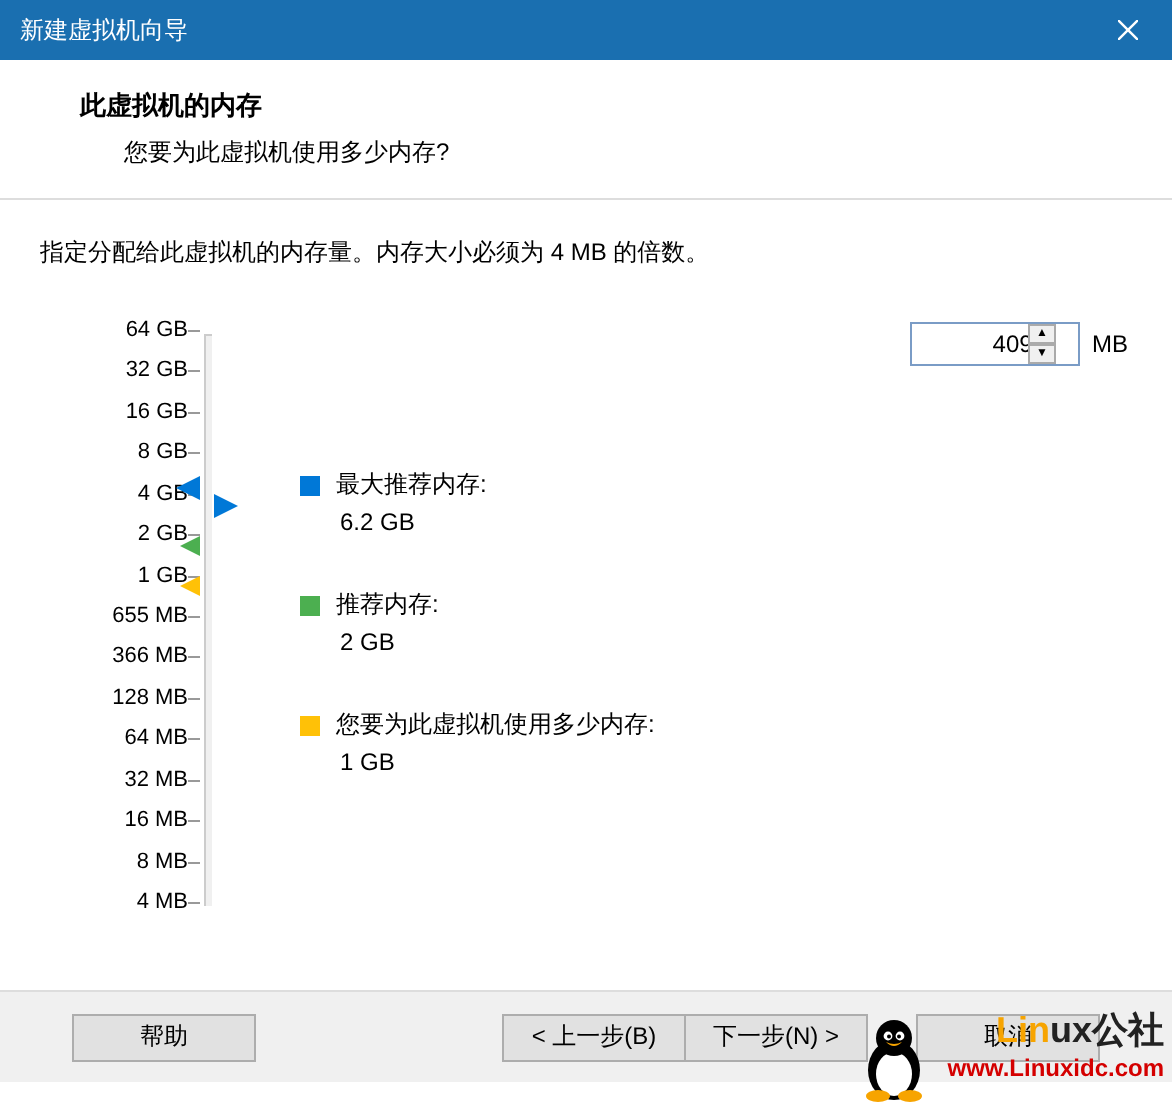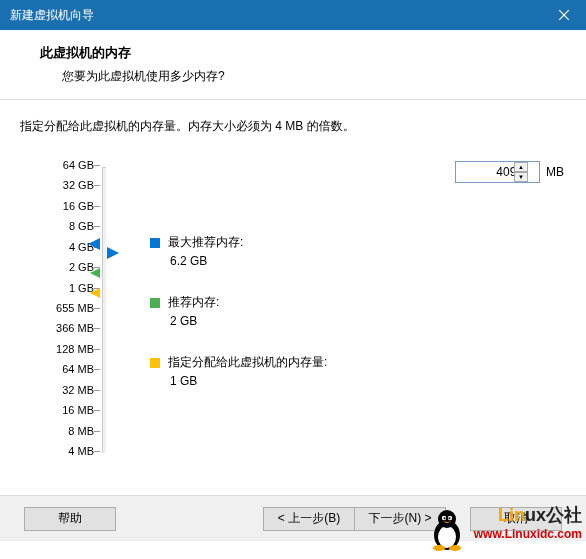--- a/index.html
+++ b/index.html
@@ -30,21 +30,21 @@
     .mem-input { width: 85px; height: 22px; border: 1px solid #7a9cc6; text-align: right; padding: 0 16px 0 2px; font-size: 12px; }
     .spinner { position: absolute; right: 36px; top: 1px; width: 14px; height: 20px; display: flex; flex-direction: column; }
     .spinner div { flex: 1; border: 1px solid #aaa; background: #f0f0f0; font-size: 6px; display: flex; align-items: center; justify-content: center; cursor: pointer; }
     .unit { margin-left: 6px; font-size: 12px; }
     .rec-block { position: absolute; font-size: 12px; line-height: 1.6; }
     .rec-block .square { display: inline-block; width: 10px; height: 10px; margin-right: 8px; vertical-align: middle; }
     .sq-blue { background: #0078d7; }
     .sq-green { background: #4caf50; }
     .sq-yellow { background: #ffc107; }
     .rec-val { padding-left: 20px; }
-    .footer { border-top: 1px solid #ddd; padding: 10px 24px; display: flex; align-items: center; background: #f0f0f0; height: 46px; }
+    .footer { border-top: 1px solid #ddd; padding: 10px 36px; display: flex; align-items: center; background: #f0f0f0; height: 46px; }
     .btn { height: 24px; border: 1px solid #adadad; background: #e1e1e1; font-size: 12px; padding: 0 10px; cursor: pointer; font-family: inherit; min-width: 92px; }
     .footer-spacer { flex: 1; }
     .watermark { position: absolute; right: 4px; bottom: 18px; text-align: right; pointer-events: none; }
     .watermark .w1 { font-size: 18px; font-weight: bold; color: #222; }
     .watermark .w1 .lin { color: #f7a400; }
     .watermark .w2 { font-size: 12px; color: #d40000; font-weight: bold; margin-left: 29px; }
     .penguin { position: absolute; right: 120px; bottom: 8px; pointer-events: none; }
   </style>
 </head>
 <body>
@@ -122,21 +122,21 @@
         <span class="square sq-blue"></span><span>最大推荐内存:</span>
         <div class="rec-val">6.2 GB</div>
       </div>
 
       <div class="rec-block" style="top:128px;left:30px">
         <span class="square sq-green"></span><span>推荐内存:</span>
         <div class="rec-val">2 GB</div>
       </div>
 
       <div class="rec-block" style="top:188px;left:30px">
-        <span class="square sq-yellow"></span><span>指定分配给此虚拟机的内存量:</span>
+        <span class="square sq-yellow"></span><span>您要为此虚拟机使用多少内存:</span>
         <div class="rec-val">1 GB</div>
       </div>
     </div>
   </div>
 </div>
 
 <div class="footer">
   <button class="btn">帮助</button>
   <div class="footer-spacer"></div>
   <button class="btn">&lt; 上一步(B)</button>

